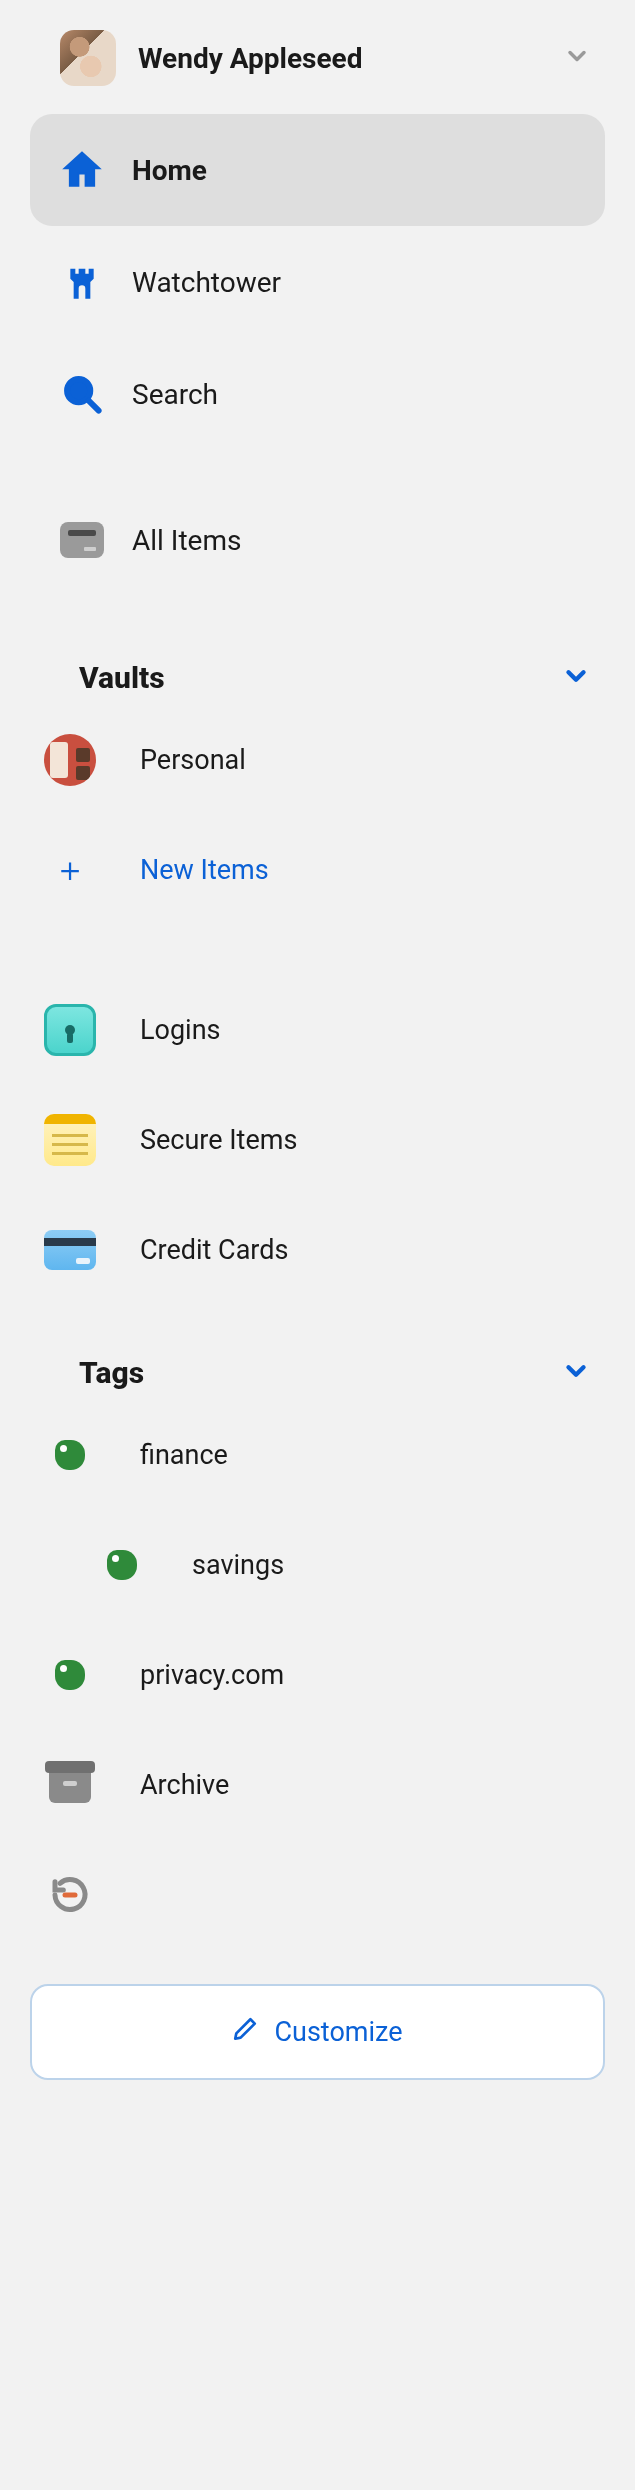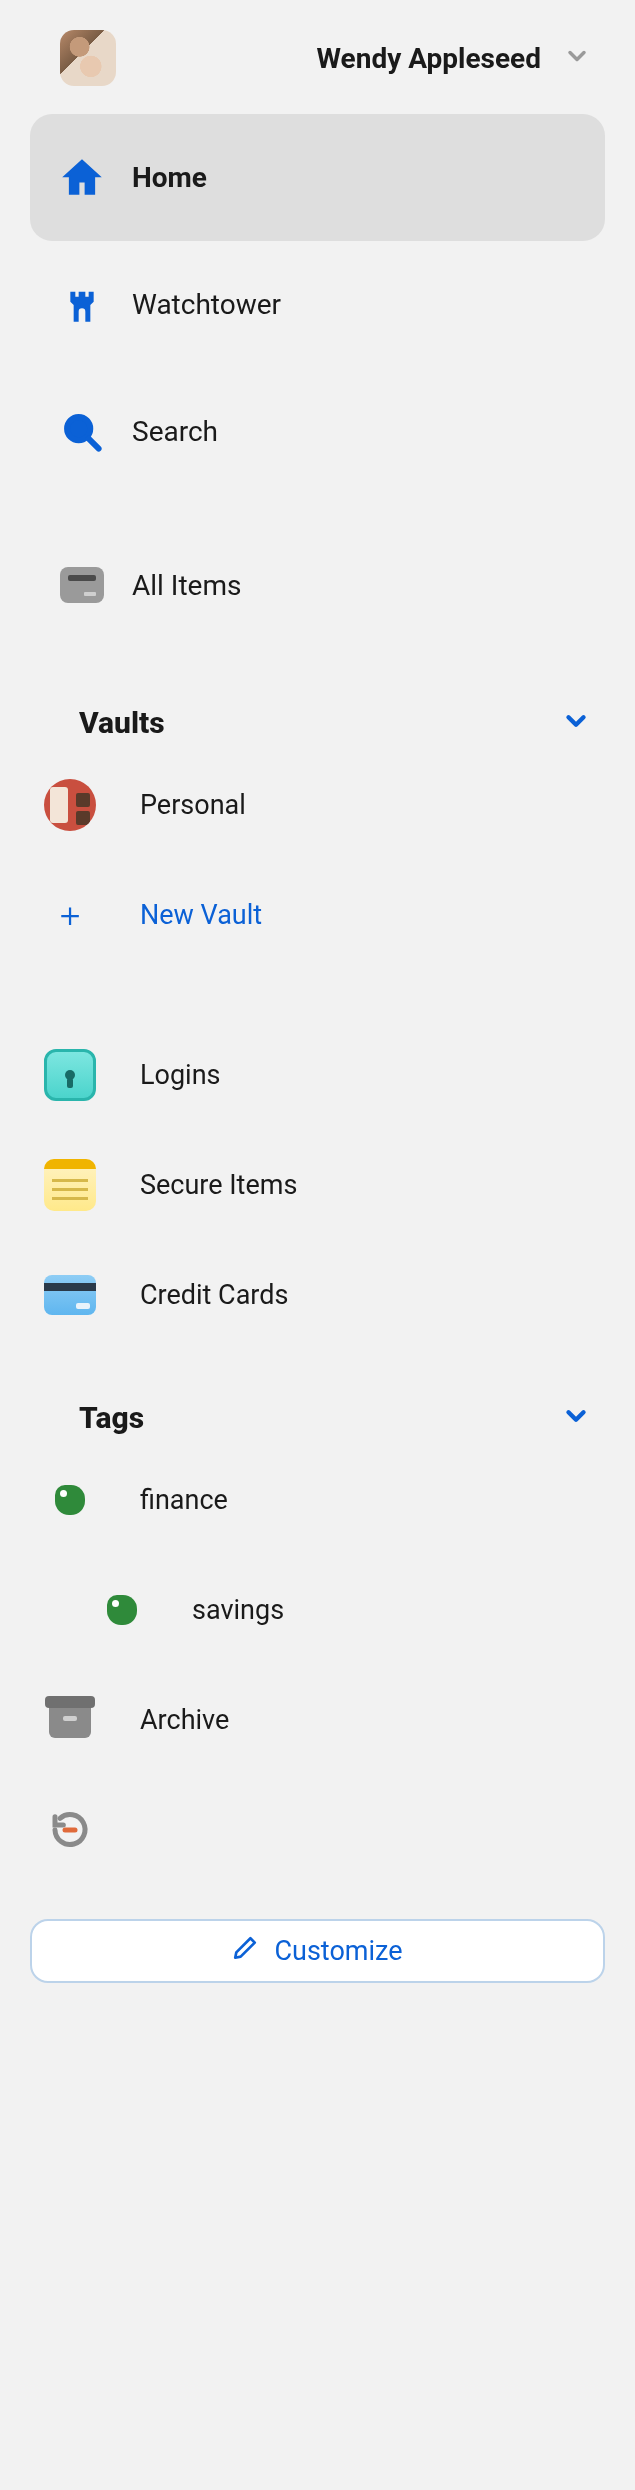--- a/index.html
+++ b/index.html
@@ -1,27 +1,27 @@
 <!DOCTYPE html>
 <html><head>
 <meta charset="utf-8">
 <style>
   * { box-sizing: border-box; margin: 0; padding: 0; }
   html, body { width: 635px; background: #f2f2f2; font-family: -apple-system, BlinkMacSystemFont, "Segoe UI", Roboto, Helvetica, Arial, sans-serif; color: #1a1a1a; }
   .sidebar { width: 635px; padding: 20px 30px 30px 30px; display: flex; flex-direction: column; }
   
   
-  .user-row { display: flex; align-items: center; gap: 22px; padding: 10px 14px 28px 30px; text-align: right; }
+  .user-row { display: flex; align-items: center; gap: 22px; padding: 10px 14px 28px 30px; }
   .avatar { width: 56px; height: 56px; border-radius: 14px; background: linear-gradient(135deg,#b88a6a 0%,#7a5c44 40%,#e8d8c8 40%,#e8d8c8 100%); position: relative; overflow: hidden; }
   .avatar::after { content:""; position:absolute; inset:0; background: radial-gradient(circle at 35% 30%, #c49a7a 0 18%, transparent 19%), radial-gradient(circle at 55% 65%, #e8c9b0 0 22%, transparent 23%); }
   .user-name { font-size: 28px; font-weight: 700; flex: 1; }
   .chevron-user { color: #9a9a9a; }
   
   
-  .nav-item { display:flex; align-items:center; gap:28px; height:127px; padding:0 30px; border-radius:22px; cursor:pointer; font-size:28px; }
+  .nav-item { display:flex; align-items:center; gap:28px; height:112px; padding:0 30px; border-radius:22px; cursor:pointer; font-size:28px; }
   .nav-item.active { background:#dedede; font-weight:700; }
   .nav-icon { width:44px; height:44px; display:flex; align-items:center; justify-content:center; flex-shrink:0; }
   .nav-item.active .nav-icon svg { fill:#0b61d6; stroke:#0b61d6; }
   .nav-icon svg { fill:#0b61d6; }
   
   
   .allitems-icon { width:44px; height:36px; background:#9a9a9a; border-radius:8px; position:relative; }
   .allitems-icon::before { content:""; position:absolute; top:8px; left:8px; right:8px; height:6px; background:#4a4a4a; border-radius:2px; }
   .allitems-icon::after { content:""; position:absolute; bottom:7px; right:8px; width:12px; height:4px; background:#cfcfcf; border-radius:1px; }
   
@@ -59,21 +59,21 @@
   
   .tag-dot { width:30px; height:30px; background:#2f8a3a; border-radius:10px 14px 14px 14px; position:relative; }
   .tag-dot::after { content:""; position:absolute; top:5px; left:5px; width:7px; height:7px; background:#fff; border-radius:4px; }
   
   
   .archive-icon { width:42px; height:36px; background:#8a8a8a; border-radius:6px; position:relative; }
   .archive-icon::before { content:""; position:absolute; top:-6px; left:-4px; right:-4px; height:12px; background:#707070; border-radius:4px; }
   .archive-icon::after { content:""; position:absolute; top:14px; left:14px; width:14px; height:5px; background:#cfcfcf; border-radius:2px; }
   
   
-  .customize-btn { margin-top:34px; height:64px; border:2px solid #bcd3ea; background:#fff; border-radius:18px; display:flex; align-items:center; justify-content:center; gap:16px; color:#0b61d6; font-size:27px; cursor:pointer; }
+  .customize-btn { margin-top:34px; height:96px; border:2px solid #bcd3ea; background:#fff; border-radius:18px; display:flex; align-items:center; justify-content:center; gap:16px; color:#0b61d6; font-size:27px; cursor:pointer; }
   
   .spacer-sm { height:20px; }
   .spacer-md { height:50px; }
 </style>
 </head>
 <body>
 
 <div class="sidebar">
 
   <div class="user-row">
@@ -137,21 +137,21 @@
   <div class="list-item">
     <span class="item-icon">
         <span class="vault-personal"></span>
       </span>
     <span>Personal</span>
   </div>
 
 
   <div class="list-item new-vault">
     <span class="plus-icon">＋</span>
-    <span>New Vault</span>
+    <span>New Items</span>
   </div>
 
   <div class="spacer-md"></div>
 
 
   <div class="list-item">
     <span class="item-icon">
         <span class="cat-logins">
           <span class="keyhole"></span>
         </span>
@@ -191,20 +191,26 @@
     <span>finance</span>
   </div>
 
   <div class="list-item indent">
     <span class="item-icon">
         <span class="tag-dot"></span>
       </span>
     <span>savings</span>
   </div>
 
+  <div class="list-item">
+    <span class="item-icon">
+        <span class="tag-dot"></span>
+      </span>
+    <span>privacy.com</span>
+  </div>
 
   <div class="list-item">
     <span class="item-icon">
         <span class="archive-icon"></span>
       </span>
     <span>Archive</span>
   </div>
 
   <div class="list-item">
     <span class="item-icon">

